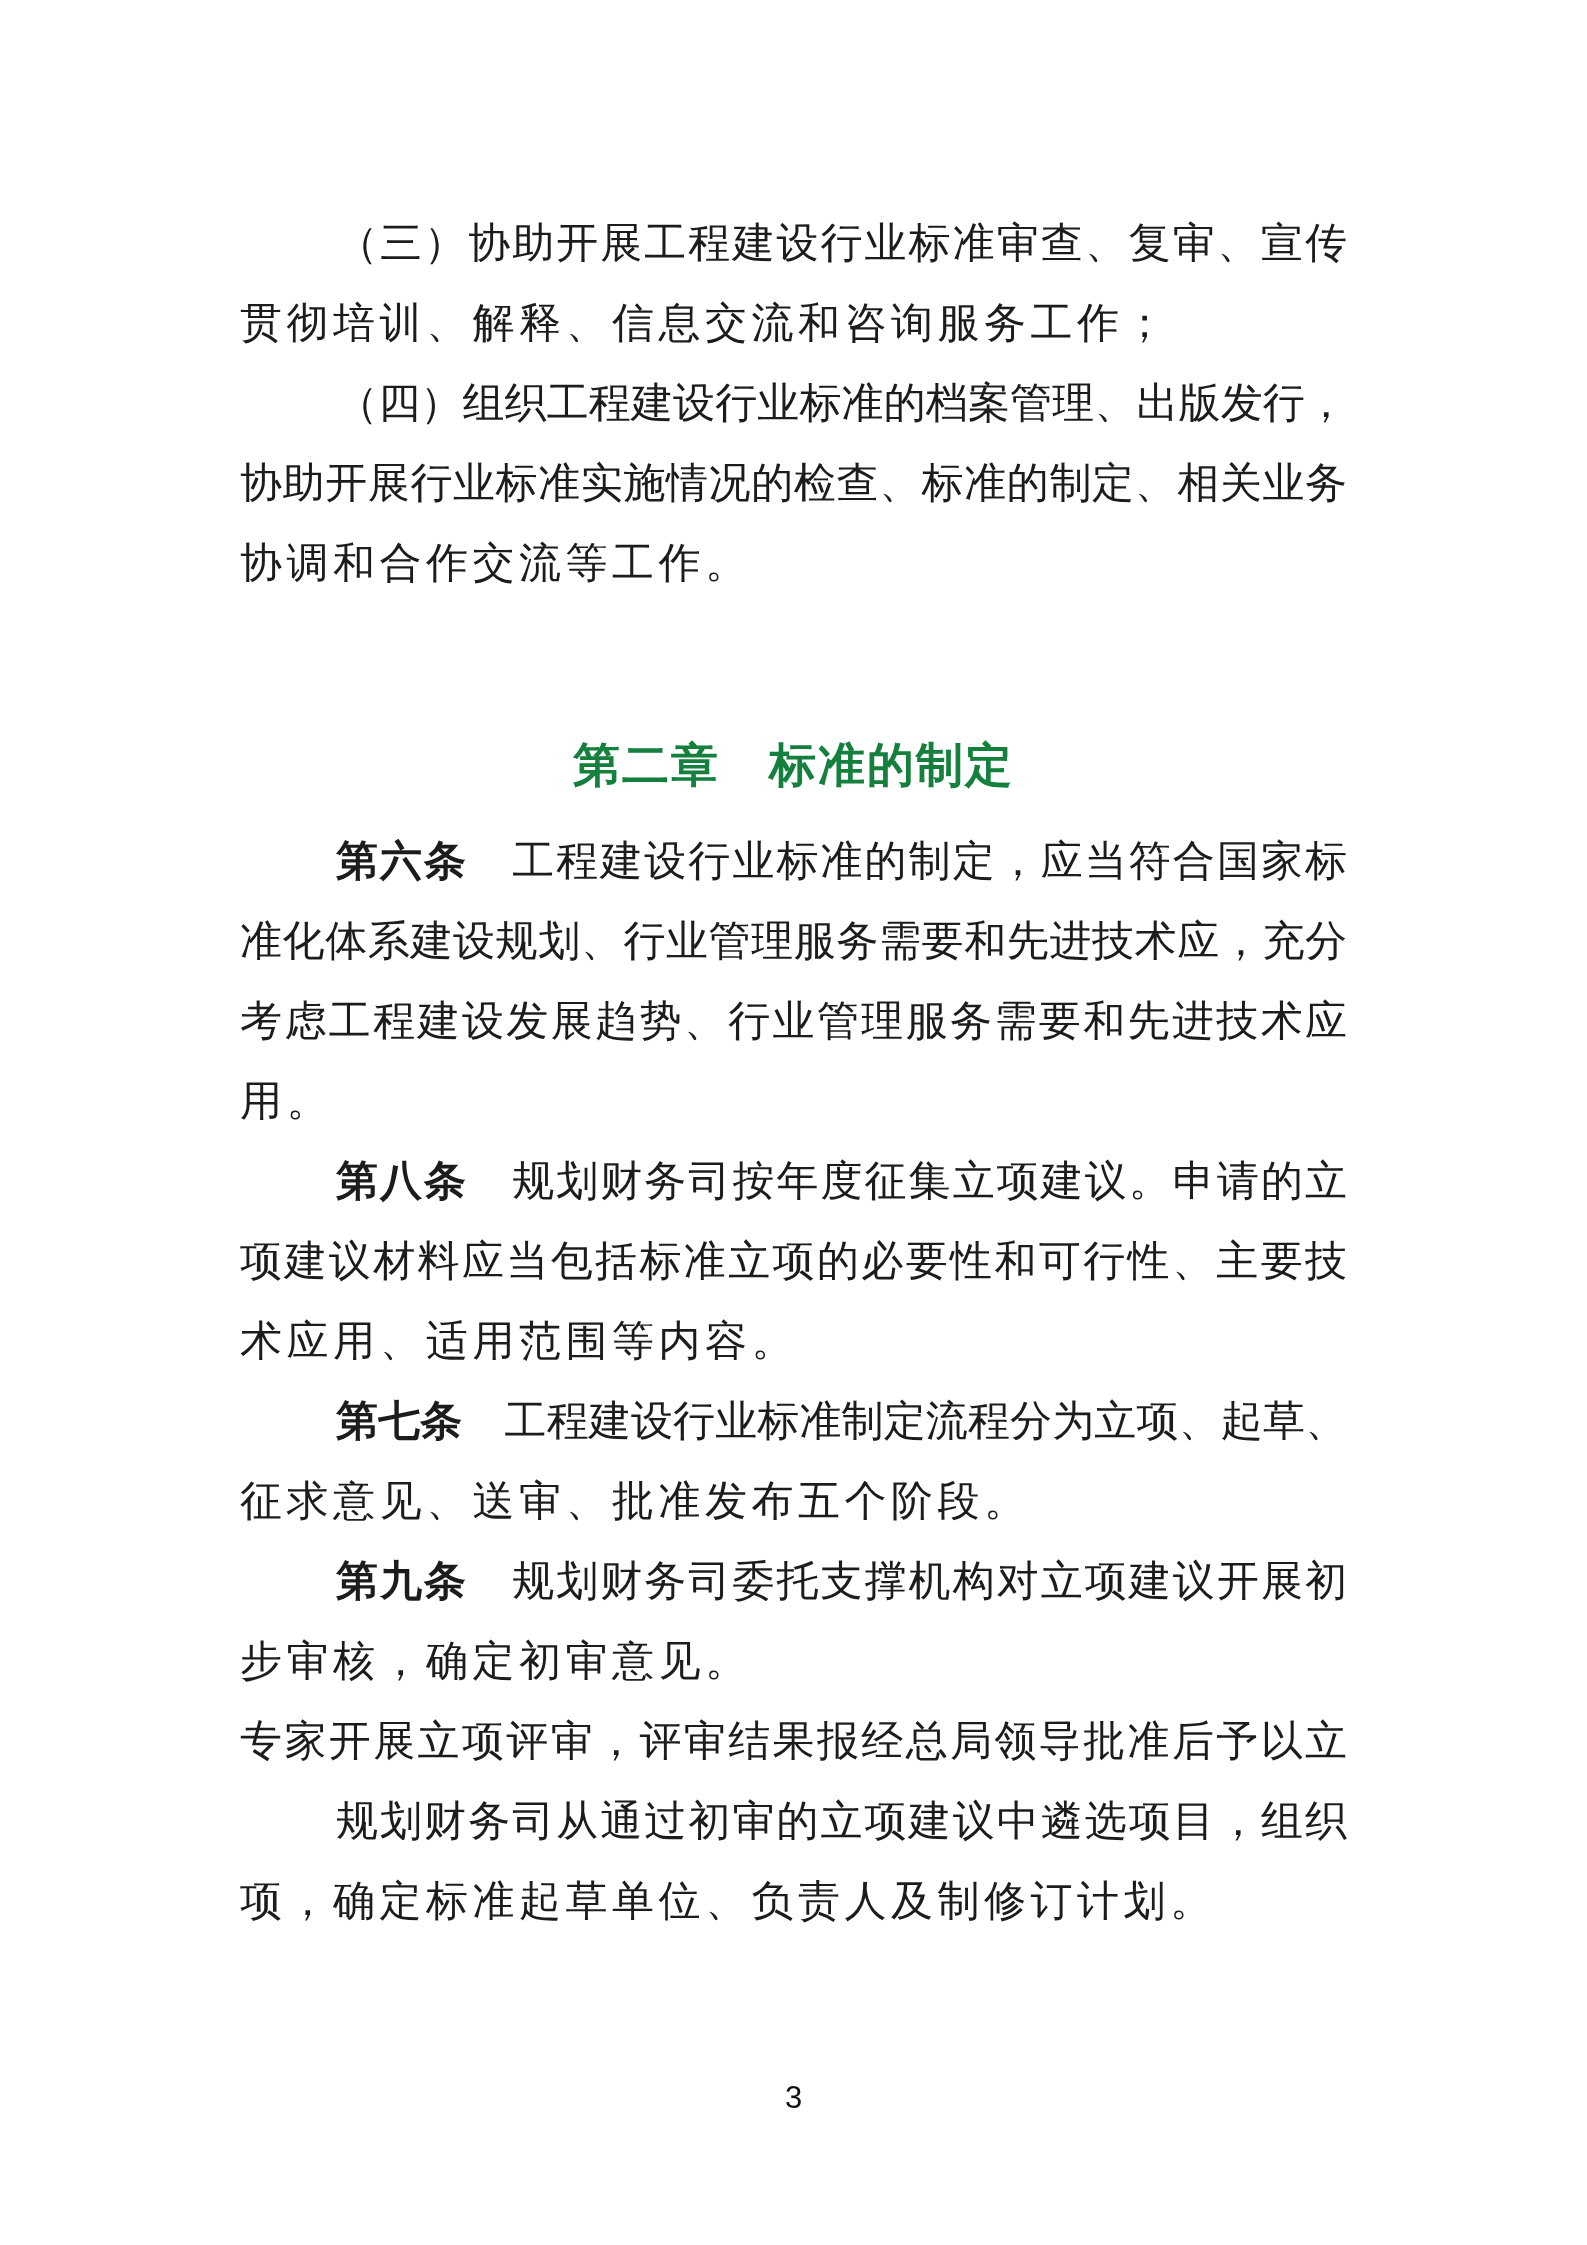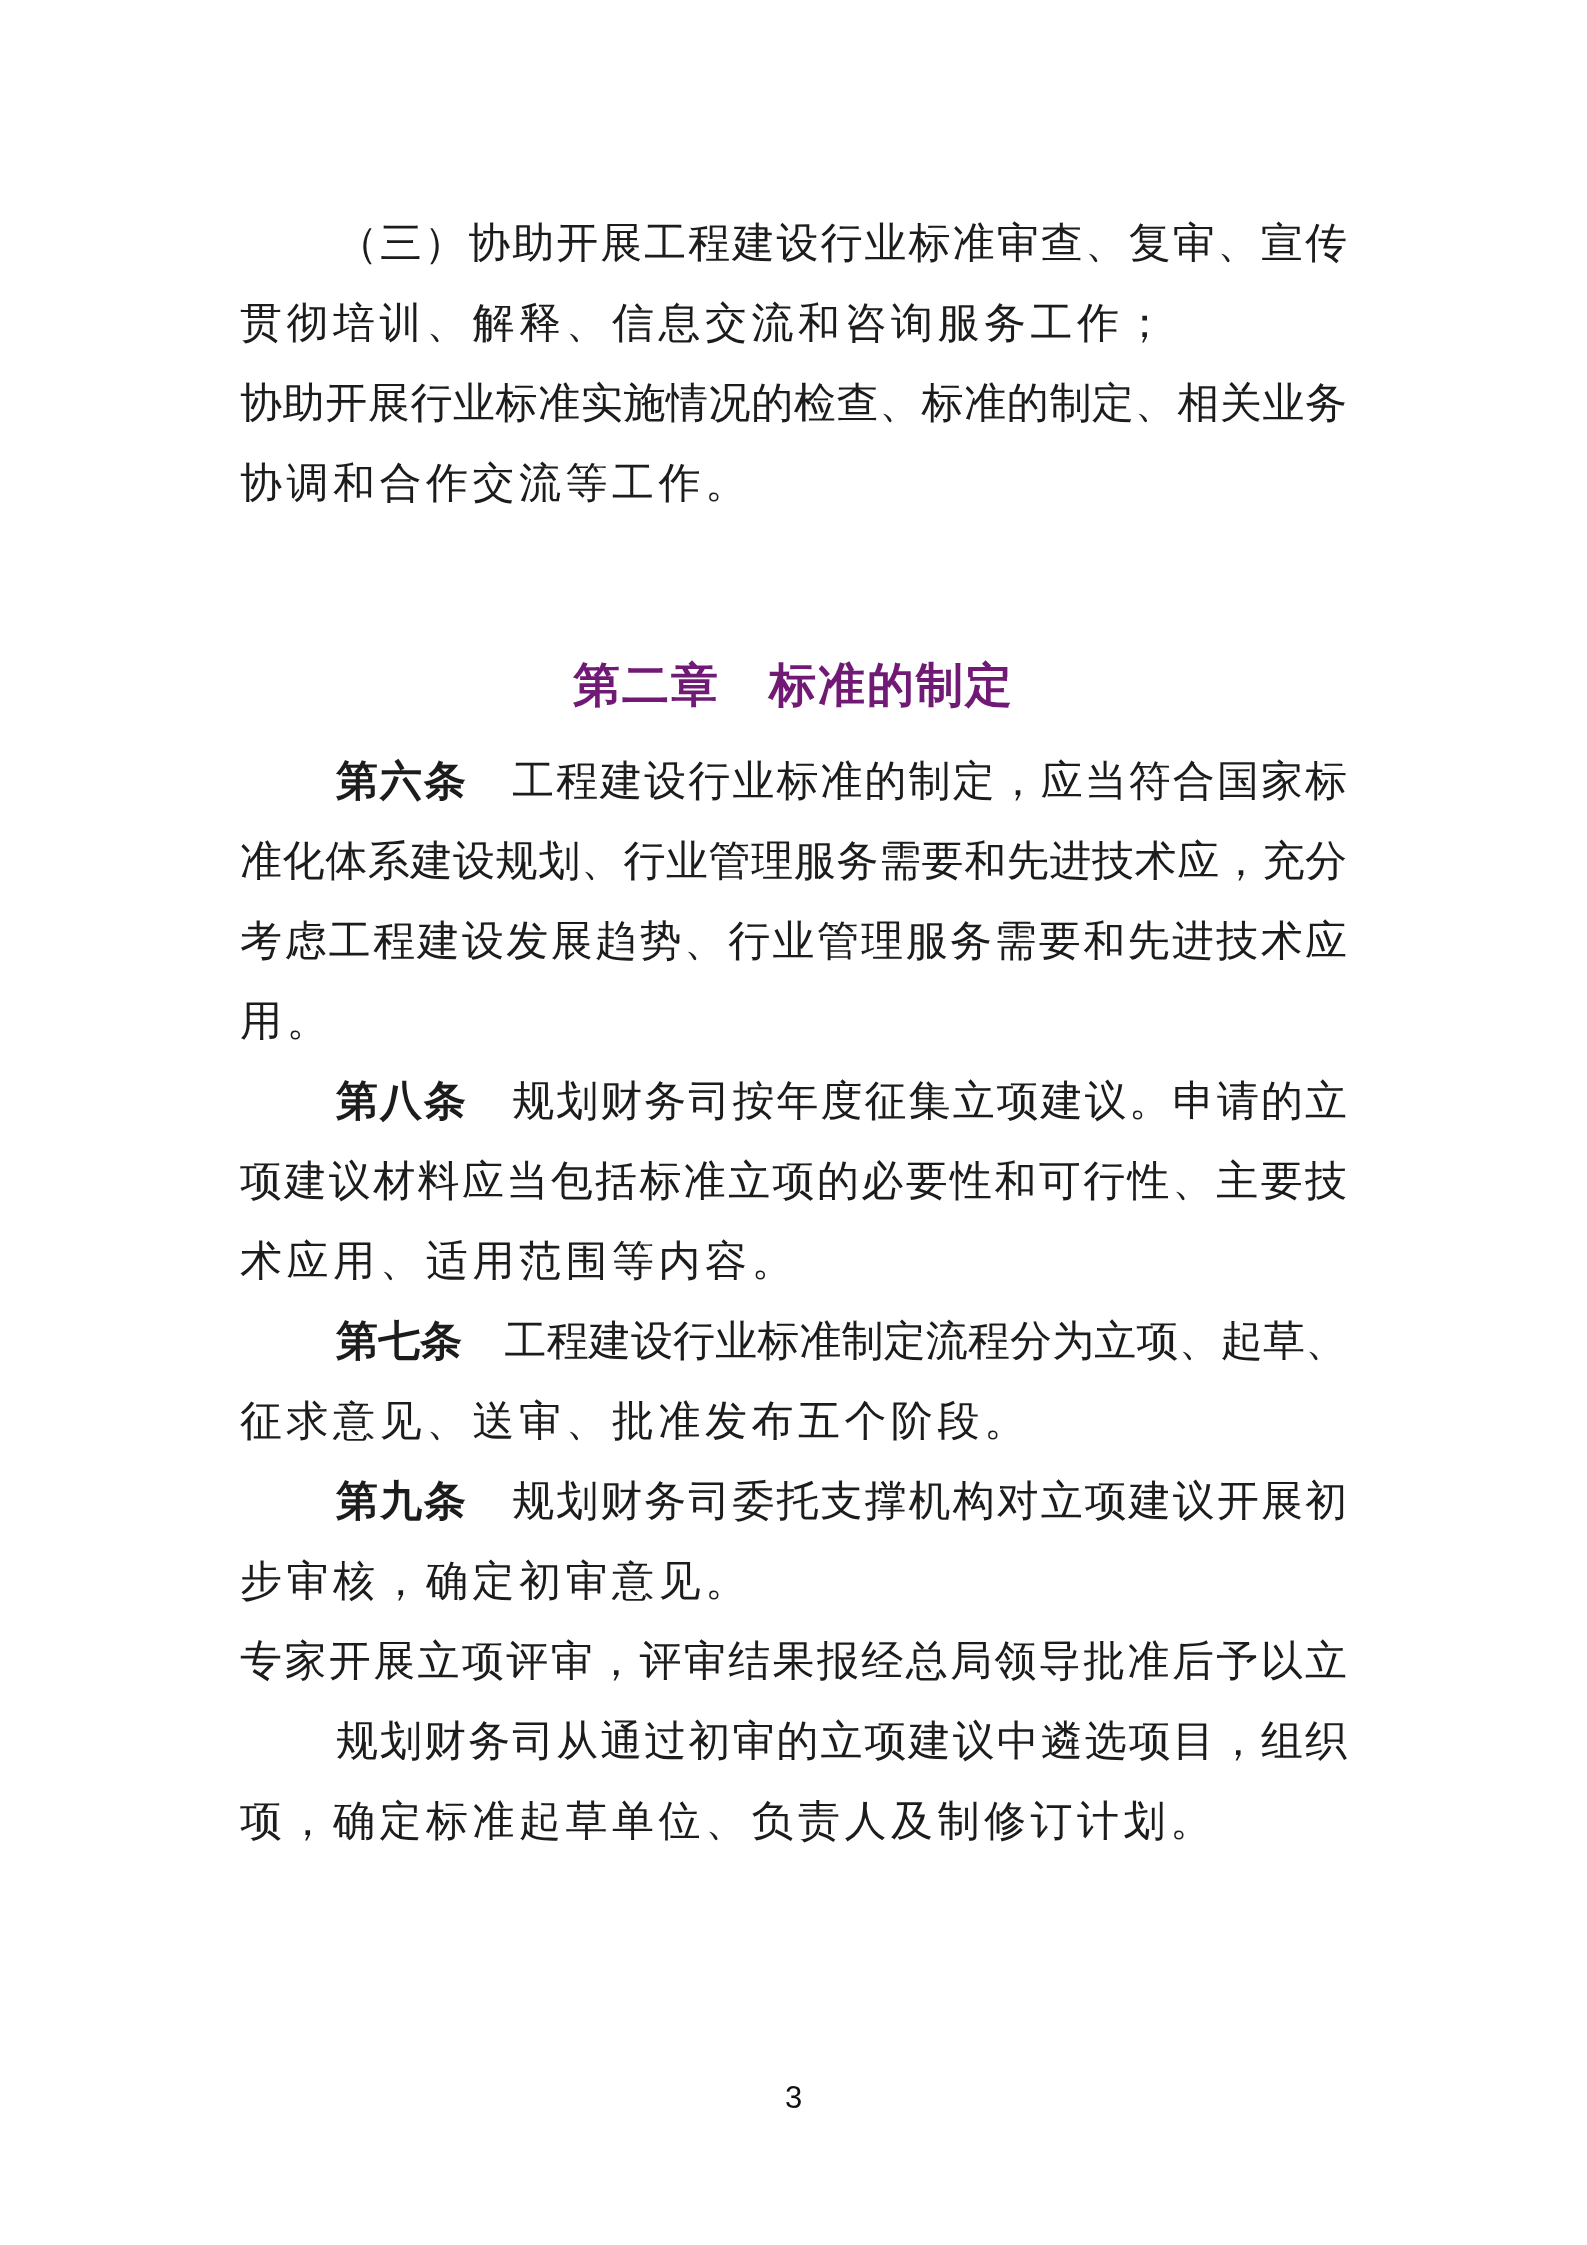--- a/index.html
+++ b/index.html
@@ -46,21 +46,21 @@
     text-align-last: center;
     letter-spacing: 2px;
   }
   .para.heading {
     margin-top: 122px;
     margin-bottom: 16px;
   }
   .para.heading .line {
     font-weight: 700;
     font-size: 47px;
-    color: #701a75;
+    color: #15803d;
   }
   .b { font-weight: 700; }
   .page-number {
     position: absolute;
     left: 0;
     right: 0;
     top: 2078px;
     height: 40px;
     line-height: 40px;
     text-align: center;
@@ -72,20 +72,21 @@
 </head>
 <body>
 
 <div class="page">
   <div class="doc">
       <div class="para body">
         <div class="line fill indent"><span>（三）协助开展工程建设行业标准审查、复审、宣传</span></div>
         <div class="line"><span>贯彻培训、解释、信息交流和咨询服务工作；</span></div>
       </div>
       <div class="para body">
+        <div class="line fill indent"><span>（四）组织工程建设行业标准的档案管理、出版发行，</span></div>
         <div class="line fill"><span>协助开展行业标准实施情况的检查、标准的制定、相关业务</span></div>
         <div class="line"><span>协调和合作交流等工作。</span></div>
       </div>
       <div class="para heading">
         <div class="line center"><span class="b">第二章　标准的制定</span></div>
       </div>
       <div class="para body">
         <div class="line fill indent"><span class="b">第六条</span><span>　工程建设行业标准的制定，应当符合国家标</span></div>
         <div class="line fill"><span>准化体系建设规划、行业管理服务需要和先进技术应，充分</span></div>
         <div class="line fill"><span>考虑工程建设发展趋势、行业管理服务需要和先进技术应</span></div>

